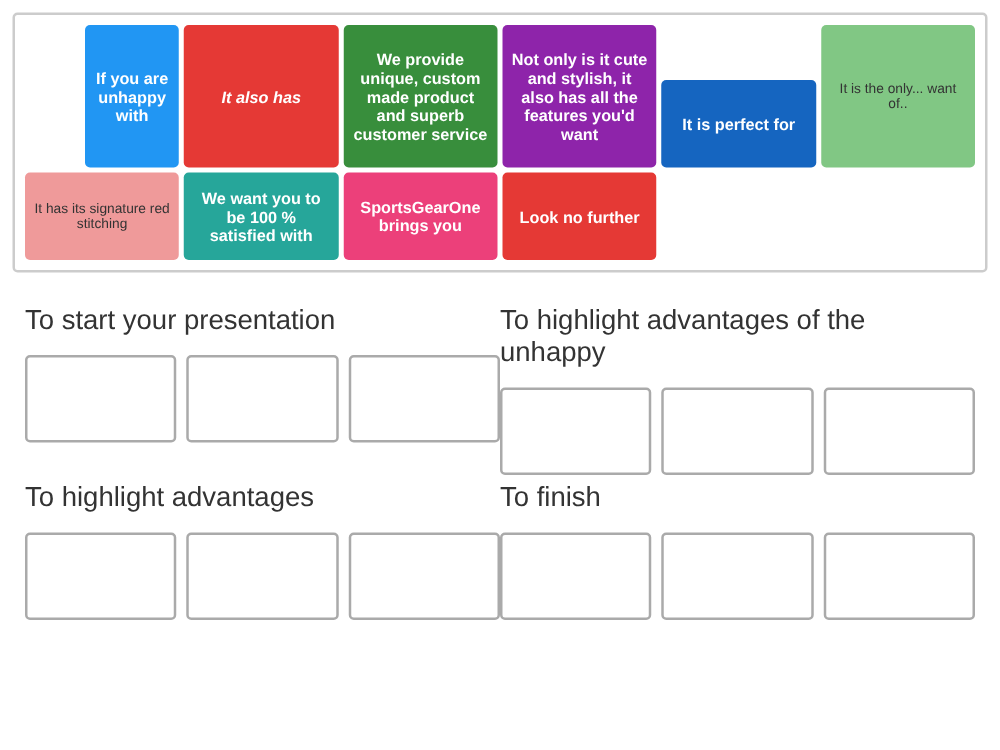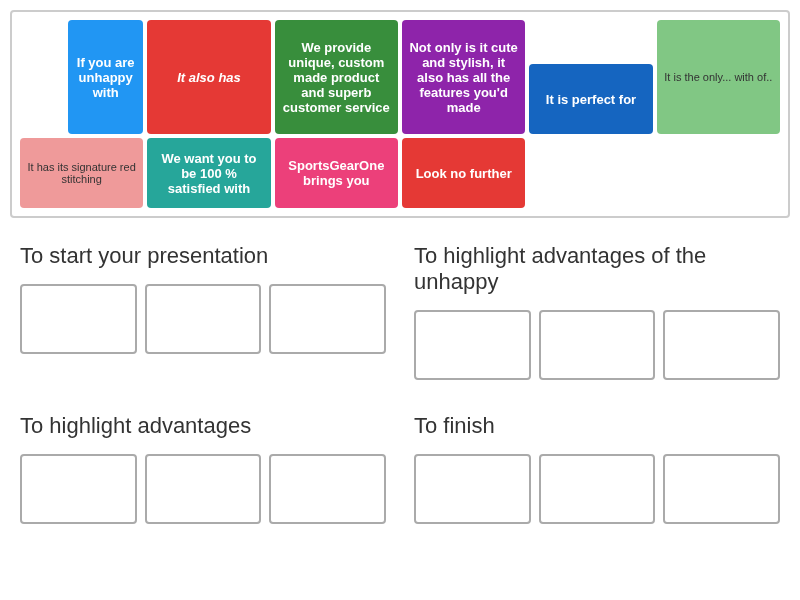--- a/index.html
+++ b/index.html
@@ -46,21 +46,21 @@
     .card.dark-blue { background-color: #1565c0; margin-top: 44px; }
     .card.light-green { background-color: #81c784; color: #333; font-size: 11px; font-weight: normal; }
     .card.light-red { background-color: #ef9a9a; color: #333; font-size: 11px; font-weight: normal; }
     .card.teal { background-color: #26a69a; }
     .card.pink { background-color: #ec407a; }
     .card.red2 { background-color: #e53935; }
 
     .bottom-section {
       display: grid;
       grid-template-columns: 1fr 1fr;
-      gap: 28px;
+      gap: 0;
       padding: 0 10px;
     }
 
     .category-block {
       display: flex;
       flex-direction: column;
       gap: 10px;
     }
 
     .category-label {
@@ -84,23 +84,23 @@
     }
   </style>
 </head>
 <body>
 
 <div class="top-section">
   <div class="card-grid" id="card-grid">
   <div class="card blue">If you are unhappy with</div>
       <div class="card red">It also has</div>
       <div class="card green">We provide unique, custom made product and superb customer service</div>
-      <div class="card purple">Not only is it cute and stylish, it also has all the features you'd made</div>
+      <div class="card purple">Not only is it cute and stylish, it also has all the features you'd want</div>
       <div class="card dark-blue">It is perfect for</div>
-      <div class="card light-green">It is the only... with of..</div>
+      <div class="card light-green">It is the only... want of..</div>
       <div class="card light-red">It has its signature red stitching</div>
       <div class="card teal">We want you to be 100 % satisfied with</div>
       <div class="card pink">SportsGearOne brings you</div>
       <div class="card red2">Look no further</div>
     </div>
 </div>
 
 <div class="bottom-section" id="bottom-section">
 <div class="category-block">
       <div class="category-label">To start your presentation</div>

